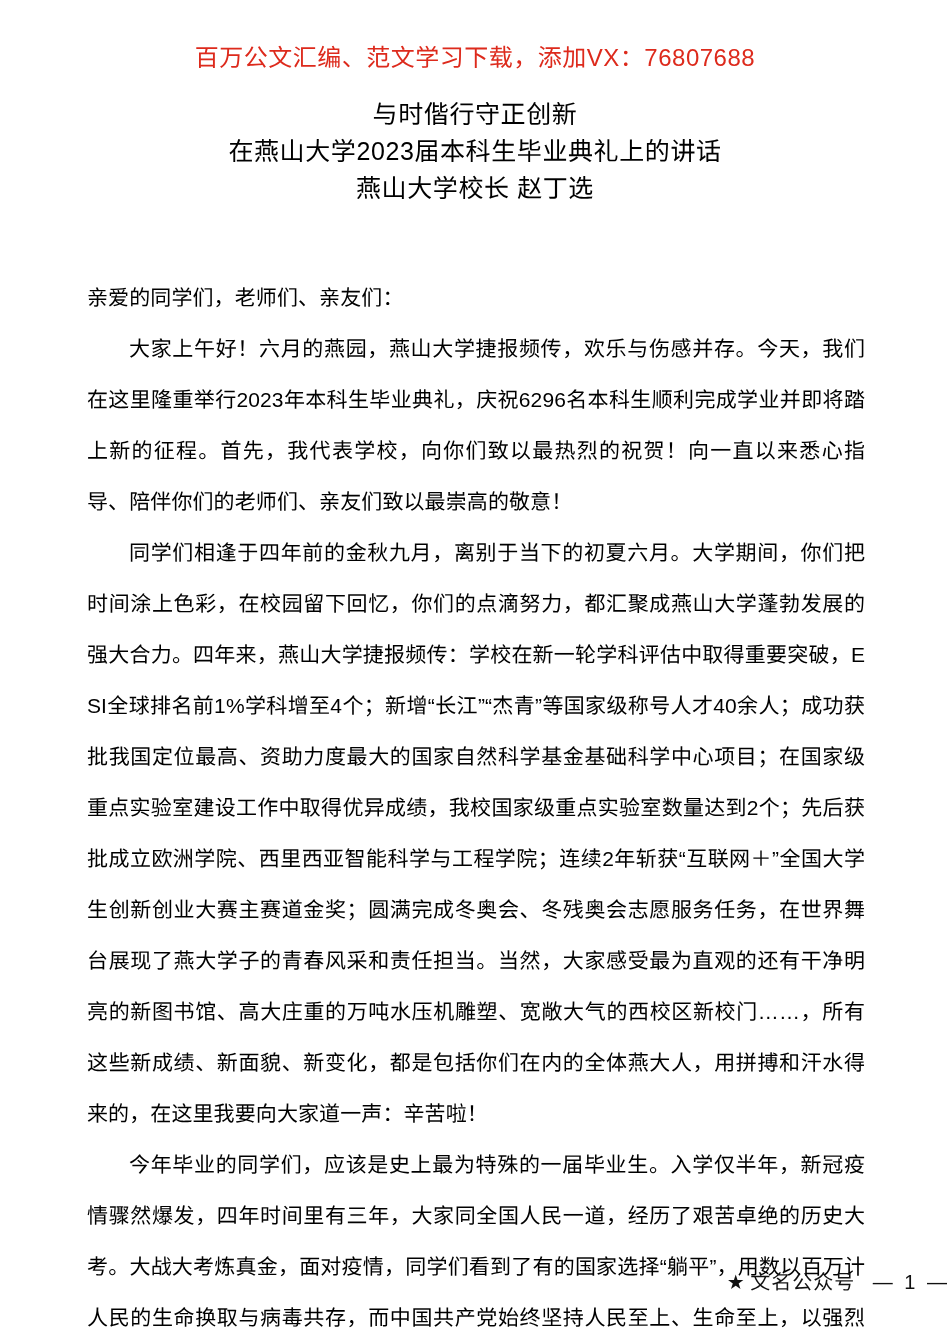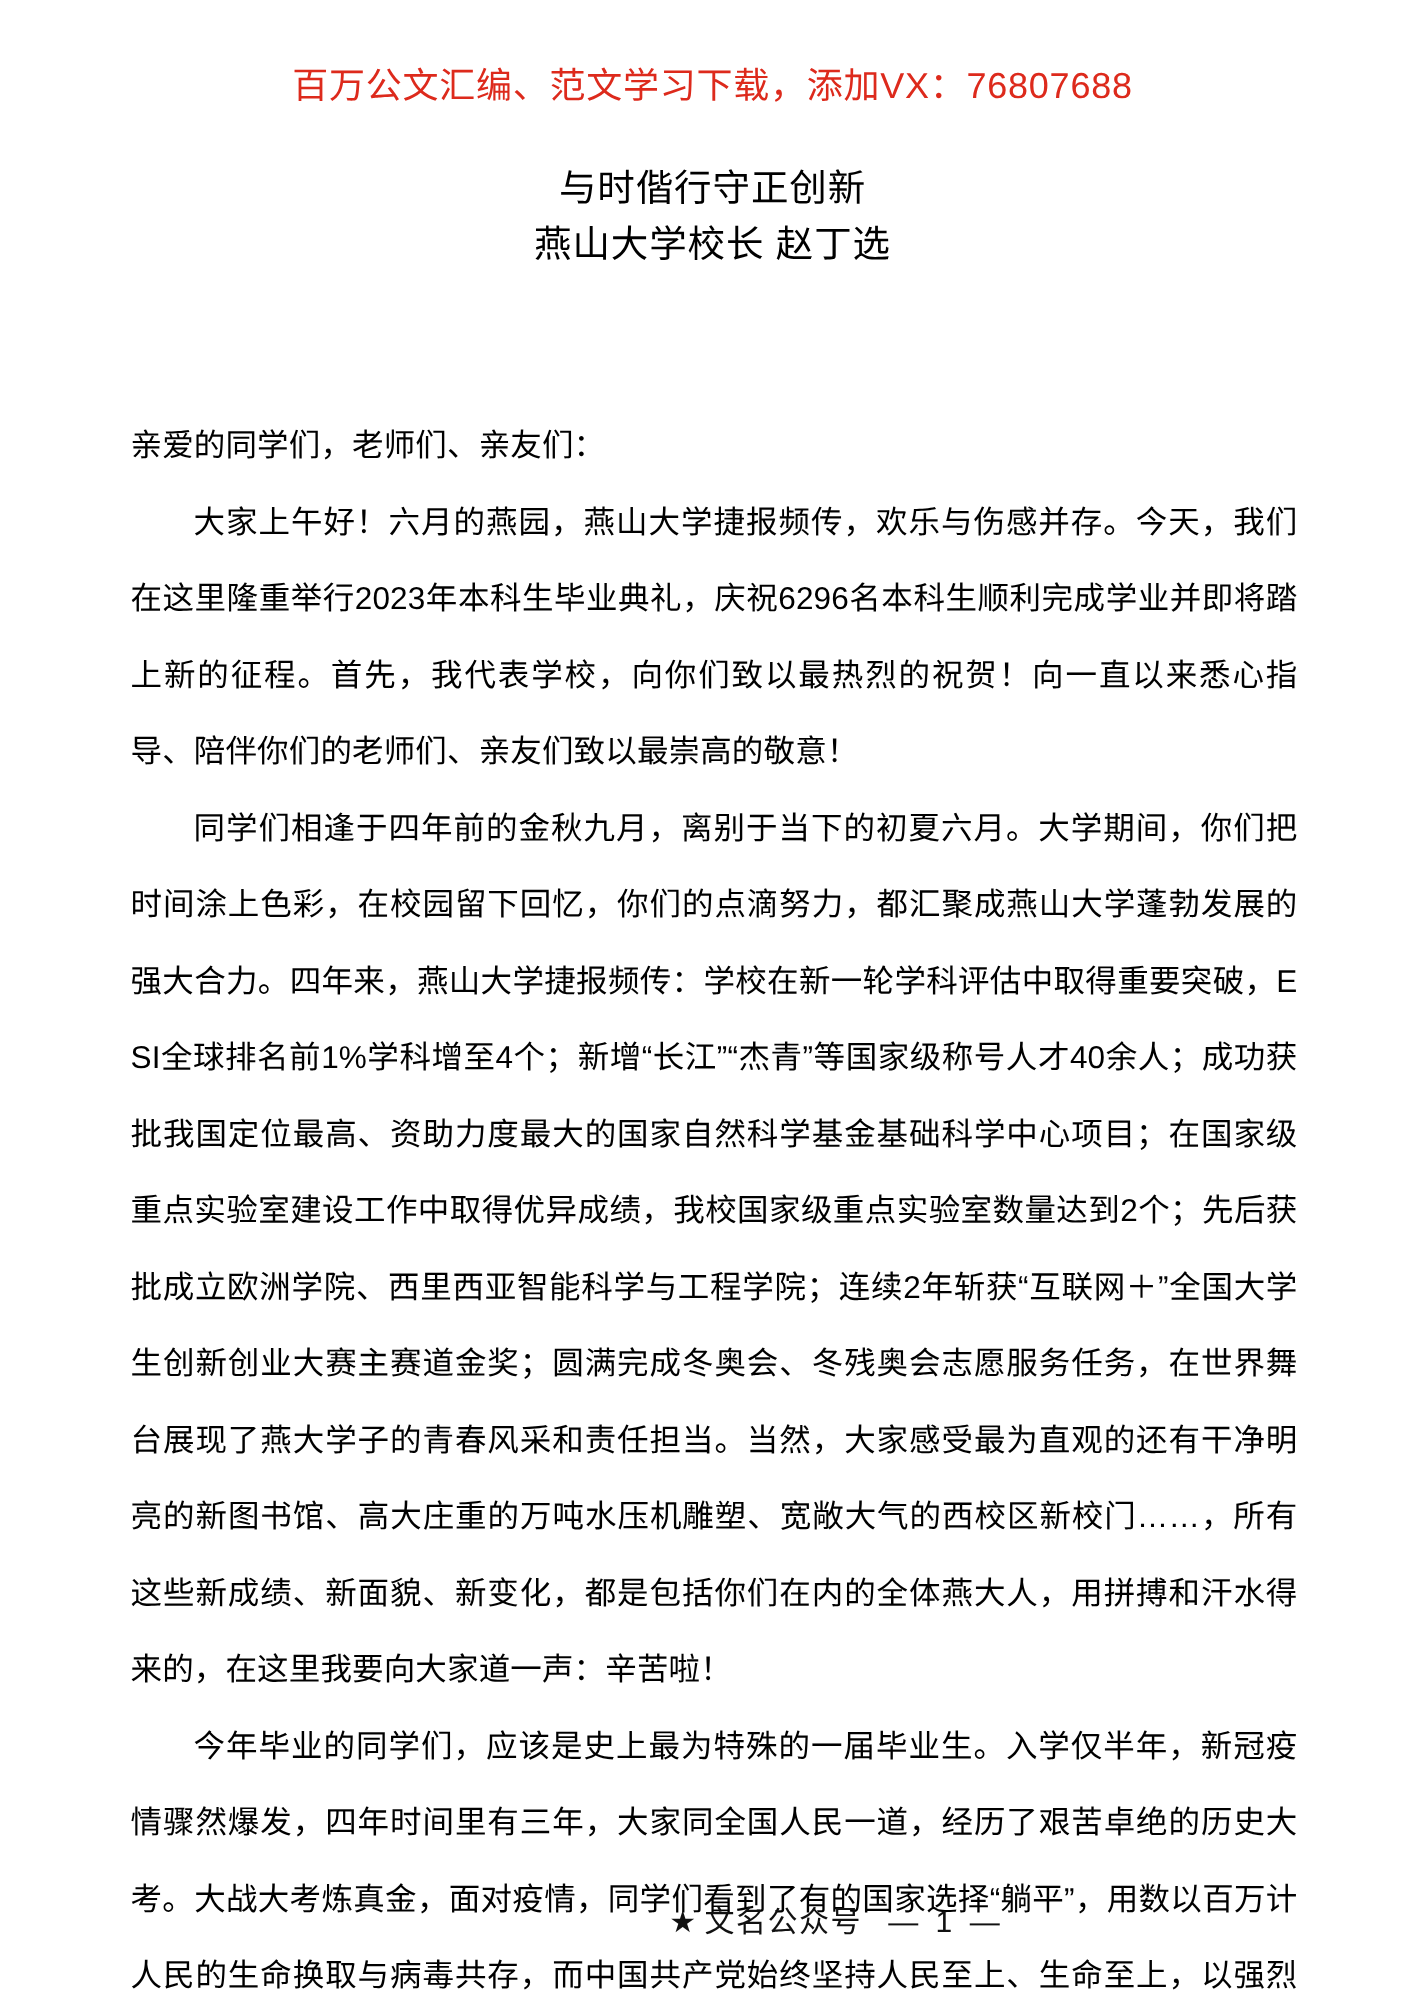--- a/index.html
+++ b/index.html
@@ -33,21 +33,21 @@
     font-size: 24px;
     line-height: 32px;
     letter-spacing: 0.5px;
     color: #dd2a1c;
     white-space: nowrap;
   }
 
   
   .title-block {
     position: absolute;
-    top: 108px;
+    top: 96px;
     left: 0;
     width: 950px;
     text-align: center;
   }
   .title-line {
     font-size: 25px;
     line-height: 37px;
     letter-spacing: 0.6px;
     white-space: nowrap;
     color: #000;
@@ -76,39 +76,40 @@
   .para.indent {
     text-indent: 2em;
   }
 
   
   .footer {
     position: absolute;
     left: 0;
     top: 1268px;
     width: 950px;
-    text-align: center;
+    text-align: right;
     font-size: 20px;
     line-height: 28px;
     color: #111;
     white-space: nowrap;
   }
   .footer .mark { letter-spacing: 1px; }
   .footer .pageno { margin-left: 12px; letter-spacing: 3px; }
   .footer .footer-pad { display: inline-block; width: 160px; }
 </style>
 </head>
 <body>
 
 <div class="page">
 
   <div class="promo-banner">百万公文汇编、范文学习下载，添加VX：76807688</div>
 
   <div class="title-block">
     <div class="title-line">与时偕行守正创新</div>
+    <div class="title-line">在燕山大学2023届本科生毕业典礼上的讲话</div>
     <div class="title-line">燕山大学校长  赵丁选</div>
   </div>
 
   <div class="body-text">
     <p class="para">亲爱的同学们，老师们、亲友们：</p>
     <p class="para indent">大家上午好！六月的燕园，燕山大学捷报频传，欢乐与伤感并存。今天，我们在这里隆重举行2023年本科生毕业典礼，庆祝6296名本科生顺利完成学业并即将踏上新的征程。首先，我代表学校，向你们致以最热烈的祝贺！向一直以来悉心指导、陪伴你们的老师们、亲友们致以最崇高的敬意！</p>
     <p class="para indent">同学们相逢于四年前的金秋九月，离别于当下的初夏六月。大学期间，你们把时间涂上色彩，在校园留下回忆，你们的点滴努力，都汇聚成燕山大学蓬勃发展的强大合力。四年来，燕山大学捷报频传：学校在新一轮学科评估中取得重要突破，ESI全球排名前1%学科增至4个；新增“长江”“杰青”等国家级称号人才40余人；成功获批我国定位最高、资助力度最大的国家自然科学基金基础科学中心项目；在国家级重点实验室建设工作中取得优异成绩，我校国家级重点实验室数量达到2个；先后获批成立欧洲学院、西里西亚智能科学与工程学院；连续2年斩获“互联网＋”全国大学生创新创业大赛主赛道金奖；圆满完成冬奥会、冬残奥会志愿服务任务，在世界舞台展现了燕大学子的青春风采和责任担当。当然，大家感受最为直观的还有干净明亮的新图书馆、高大庄重的万吨水压机雕塑、宽敞大气的西校区新校门……，所有这些新成绩、新面貌、新变化，都是包括你们在内的全体燕大人，用拼搏和汗水得来的，在这里我要向大家道一声：辛苦啦！</p>
     <p class="para indent">今年毕业的同学们，应该是史上最为特殊的一届毕业生。入学仅半年，新冠疫情骤然爆发，四年时间里有三年，大家同全国人民一道，经历了艰苦卓绝的历史大考。大战大考炼真金，面对疫情，同学们看到了有的国家选择“躺平”，用数以百万计人民的生命换取与病毒共存，而中国共产党始终坚持人民至上、生命至上，以强烈的历史担当和强大的战略定力，成功避免了致病力较强、致死率较高的病毒株在我国广泛流行。我国因时因势优化调整疫情防控措施，在较短时间实现了疫情防控平稳转段，新冠死亡率始终保持全球最低，创造了人类文明史上人口大国成功走出疫情大流行的奇迹。非常时期，作为“90</p>
   </div>
 

